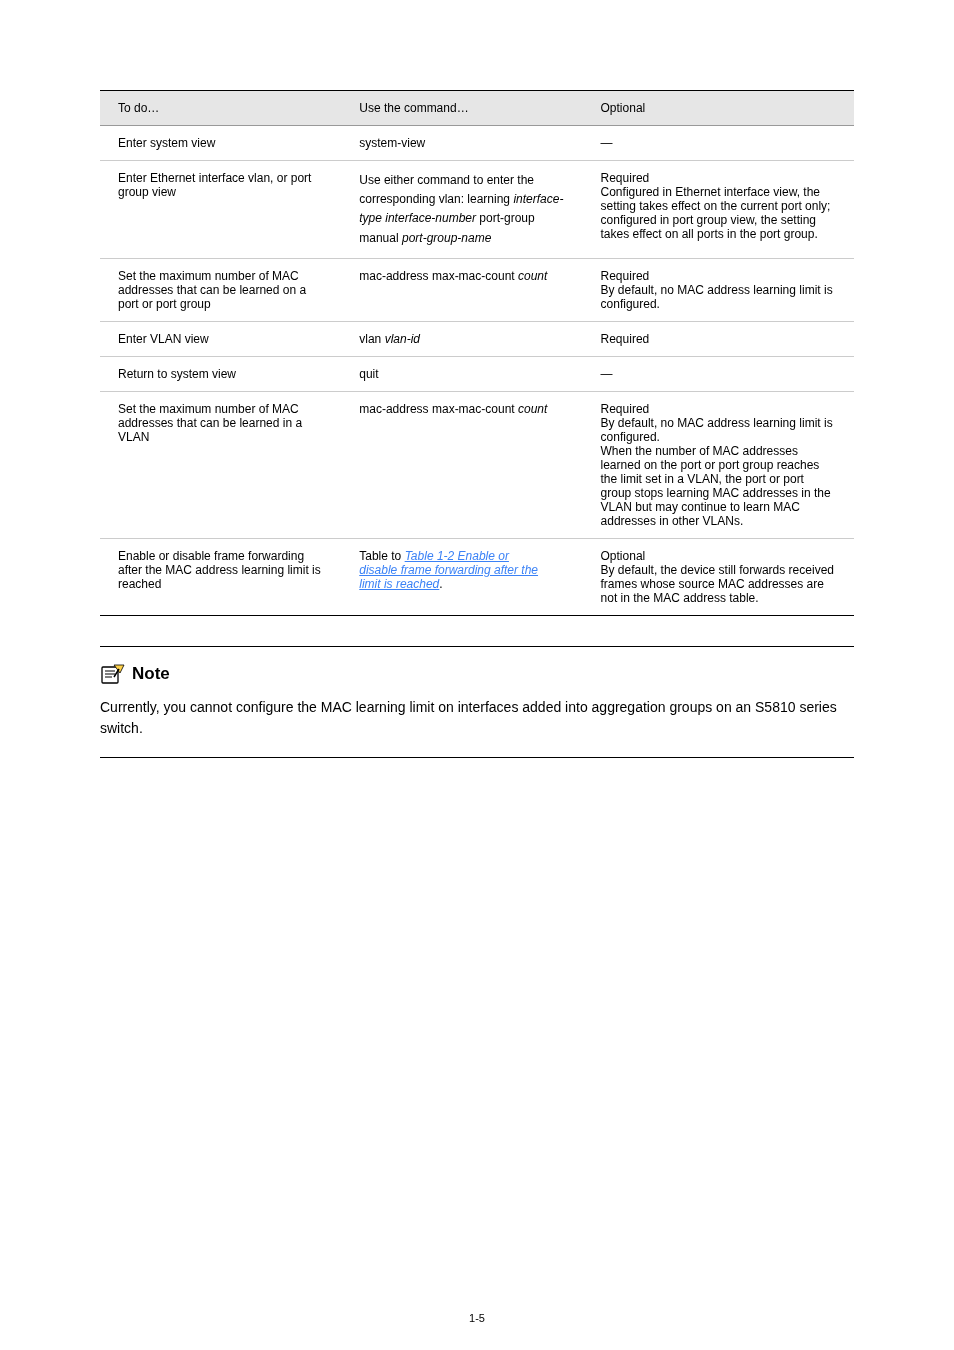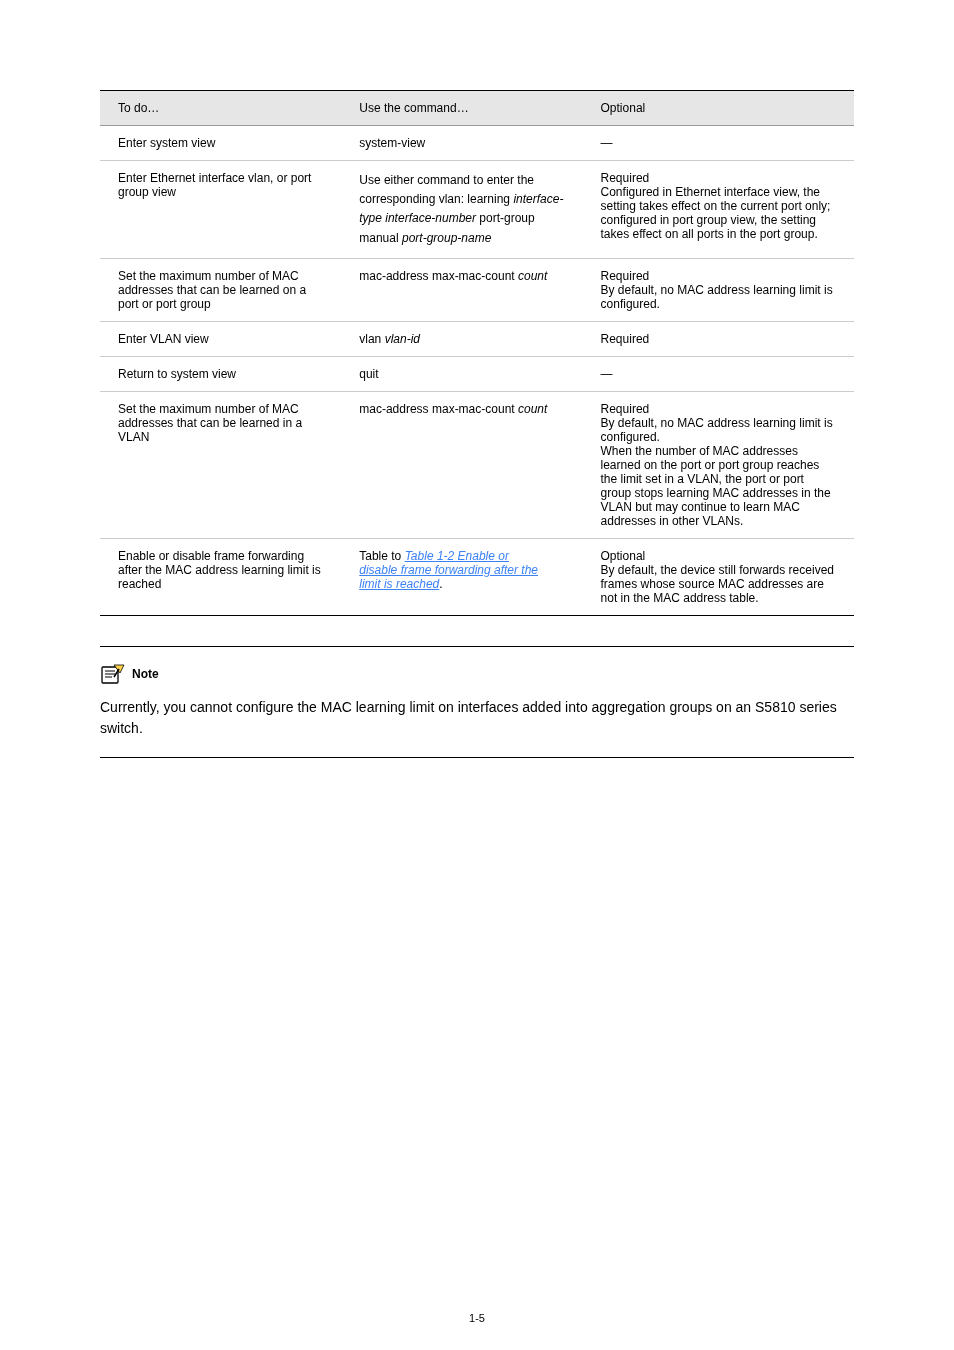--- a/index.html
+++ b/index.html
@@ -72,21 +72,21 @@
       margin-bottom: 12px;
     }
     .note-icon {
       width: 26px;
       height: 22px;
       display: inline-block;
       margin-right: 6px;
     }
     .note-label {
       font-weight: bold;
-      font-size: 12px;
+      font-size: 17px;
     }
     .note-text {
       font-size: 14px;
       line-height: 1.5;
     }
     td .inner-block {
       line-height: 1.6;
     }
   </style>
 </head>

